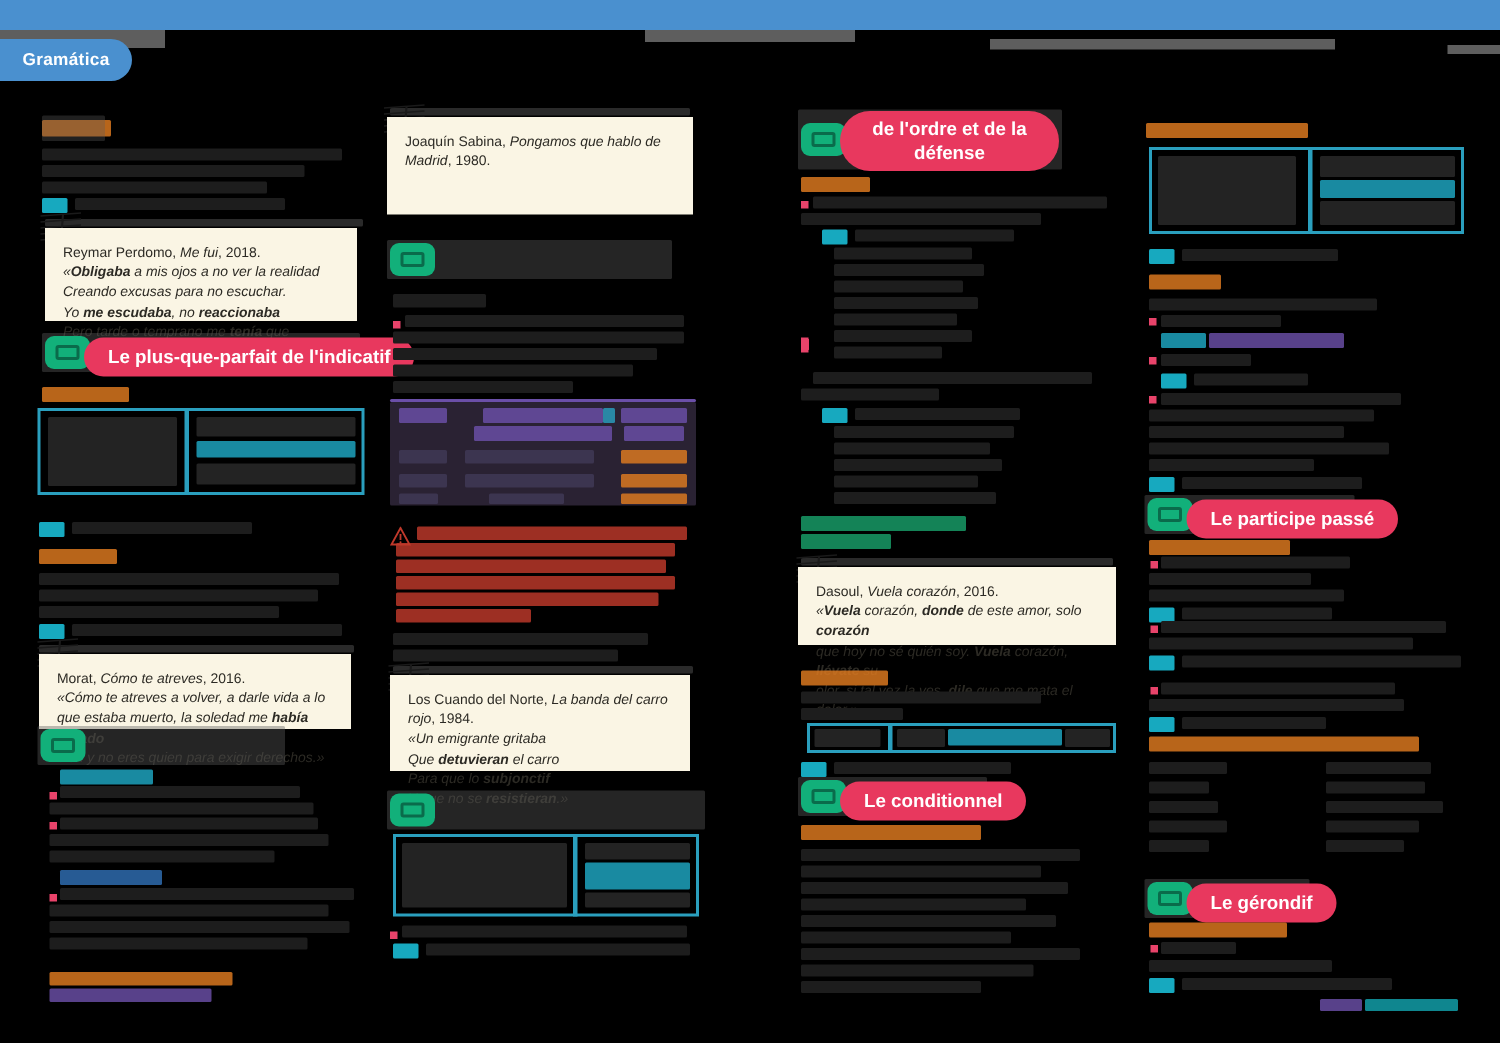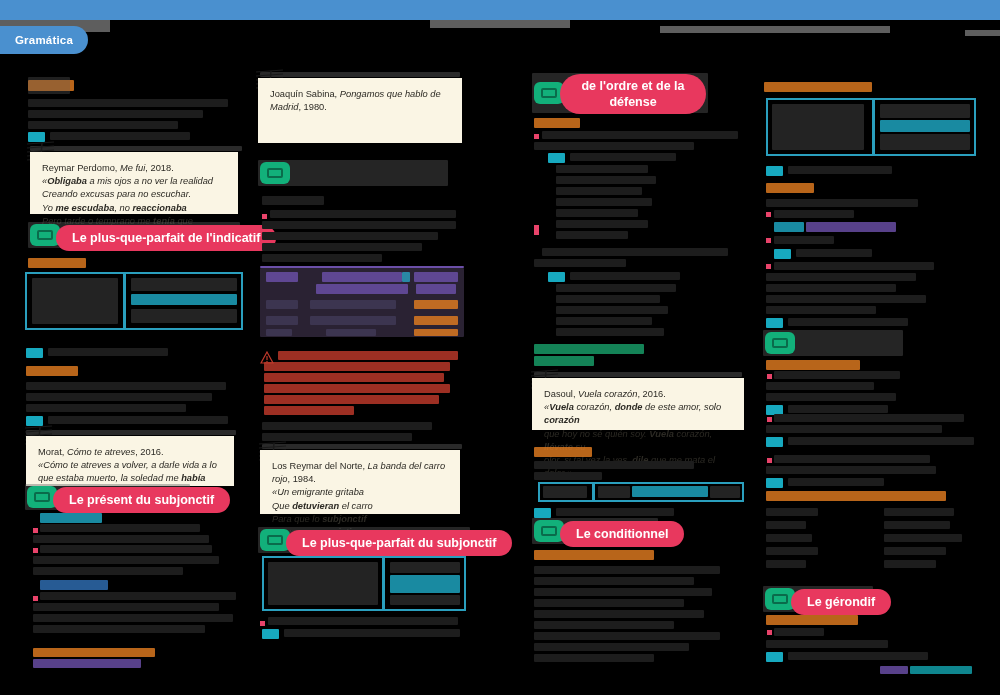--- a/index.html
+++ b/index.html
@@ -166,23 +166,20 @@
     <div class="src"><span>Morat, </span><i>Cómo te atreves</i><span>, 2016.</span></div>
     <div>
         <div><span>«Cómo te atreves a volver, a darle vida a lo</span></div>
         <div><span>que estaba muerto, la soledad me </span><b>había tratado</b></div>
         <div><span>bien y no eres quien para exigir derechos.»</span></div>
       </div>
   </div>
 
   <div class="rd grey" style="left:25px;top:484px;width:165px;height:26px;opacity:.4;"></div>
   <div class="vid" style="left:27px;top:486px;"></div>
-  <div class="pill" style="left:53px;top:487px;">
-    <span>Le présent du subjonctif</span>
-  </div>
 
   <div class="rdc cyan" style="left:40px;top:513px;width:62px;height:10px;"></div>
   <div class="bul" style="left:33px;top:528px;"></div>
   <div class="rd" style="left:40px;top:524px;width:160px;height:8px;"></div>
   <div class="rd" style="left:33px;top:535px;width:176px;height:8px;"></div>
   <div class="bul" style="left:33px;top:548px;"></div>
   <div class="rd" style="left:40px;top:545px;width:172px;height:8px;"></div>
   <div class="rd" style="left:33px;top:556px;width:186px;height:8px;"></div>
   <div class="rd" style="left:33px;top:567px;width:150px;height:8px;"></div>
 
@@ -261,34 +258,31 @@
       <line x1="3" y1="4" x2="30" y2="2"></line>
         <line x1="3" y1="8" x2="30" y2="6"></line>
       <line x1="3" y1="12" x2="30" y2="10"></line>
         <line x1="3" y1="16" x2="30" y2="14"></line>
       <line x1="3" y1="20" x2="30" y2="18"></line>
     </g>
     <ellipse cx="13" cy="17" rx="4" ry="3" fill="#1a1a1a" transform="rotate(-18 13 17)"></ellipse>
     <line x1="17" y1="16" x2="18" y2="3" stroke="#1a1a1a" stroke-width="1.4"></line>
   </svg>
   <div class="quote" style="left:260px;top:450px;width:200px;height:64px;">
-    <div class="src"><span>Los Reymar del Norte, </span><i>La banda del carro rojo</i><span>, 1984.</span></div>
+    <div class="src"><span>Los Cuando del Norte, </span><i>La banda del carro rojo</i><span>, 1984.</span></div>
     <div>
         <div><span>«Un emigrante gritaba</span></div>
         <div><span>Que </span><b>detuvieran</b><span> el carro</span></div>
         <div><span>Para que lo </span><b>subjonctif</b></div>
         <div><span>Y que no se </span><b>resistieran</b><span>.»</span></div>
       </div>
   </div>
 
   <div class="rd grey" style="left:258px;top:527px;width:212px;height:26px;opacity:.4;"></div>
   <div class="vid" style="left:260px;top:529px;"></div>
-  <div class="pill" style="left:286px;top:530px;">
-    <span>Le plus-que-parfait du subjonctif</span>
-  </div>
 
   <div class="cybox" style="left:262px;top:556px;width:204px;height:55px;"></div>
   <div class="cydiv" style="left:382px;top:556px;width:2.5px;height:55px;"></div>
   <div class="rd d" style="left:268px;top:562px;width:110px;height:43px;"></div>
   <div class="rd d" style="left:390px;top:562px;width:70px;height:11px;"></div>
   <div class="rdc cyan" style="left:390px;top:575px;width:70px;height:18px;"></div>
   <div class="rd d" style="left:390px;top:595px;width:70px;height:10px;"></div>
 
   <div class="bul" style="left:260px;top:621px;"></div>
   <div class="rd" style="left:268px;top:617px;width:190px;height:8px;"></div>
@@ -456,20 +450,23 @@
   <div class="rd" style="left:774px;top:262px;width:160px;height:8px;"></div>
   <div class="rd" style="left:766px;top:273px;width:150px;height:8px;"></div>
   <div class="rd" style="left:766px;top:284px;width:130px;height:8px;"></div>
   <div class="rd" style="left:766px;top:295px;width:160px;height:8px;"></div>
   <div class="rd" style="left:766px;top:306px;width:110px;height:8px;"></div>
   <div class="exlab" style="left:766px;top:318px;width:17px;"></div>
   <div class="rd" style="left:788px;top:318px;width:120px;height:8px;"></div>
 
   <div class="rd grey" style="left:763px;top:330px;width:140px;height:26px;opacity:.4;"></div>
   <div class="vid" style="left:765px;top:332px;"></div>
+  <div class="pill" style="left:791px;top:333px;">
+    <span>Le participe passé</span>
+  </div>
 
   <div class="rdc orange" style="left:766px;top:360px;width:94px;height:10px;"></div>
   <div class="bul" style="left:767px;top:374px;"></div>
   <div class="rd" style="left:774px;top:371px;width:126px;height:8px;"></div>
   <div class="rd" style="left:766px;top:382px;width:108px;height:8px;"></div>
   <div class="rd" style="left:766px;top:393px;width:130px;height:8px;"></div>
   <div class="exlab" style="left:766px;top:405px;width:17px;"></div>
   <div class="rd" style="left:788px;top:405px;width:100px;height:8px;"></div>
   <div class="bul" style="left:767px;top:417px;"></div>
   <div class="rd" style="left:774px;top:414px;width:190px;height:8px;"></div>

